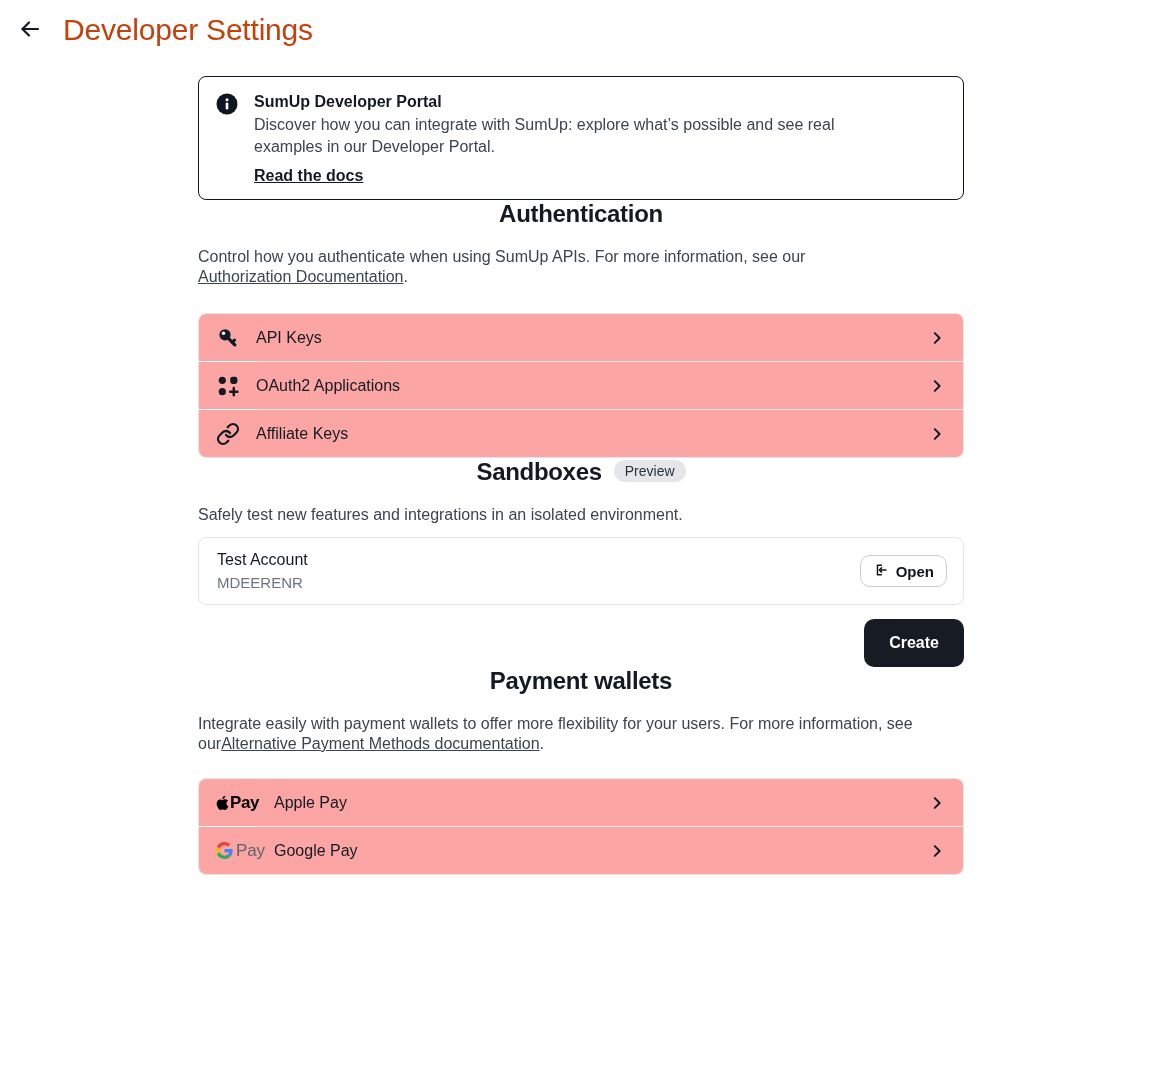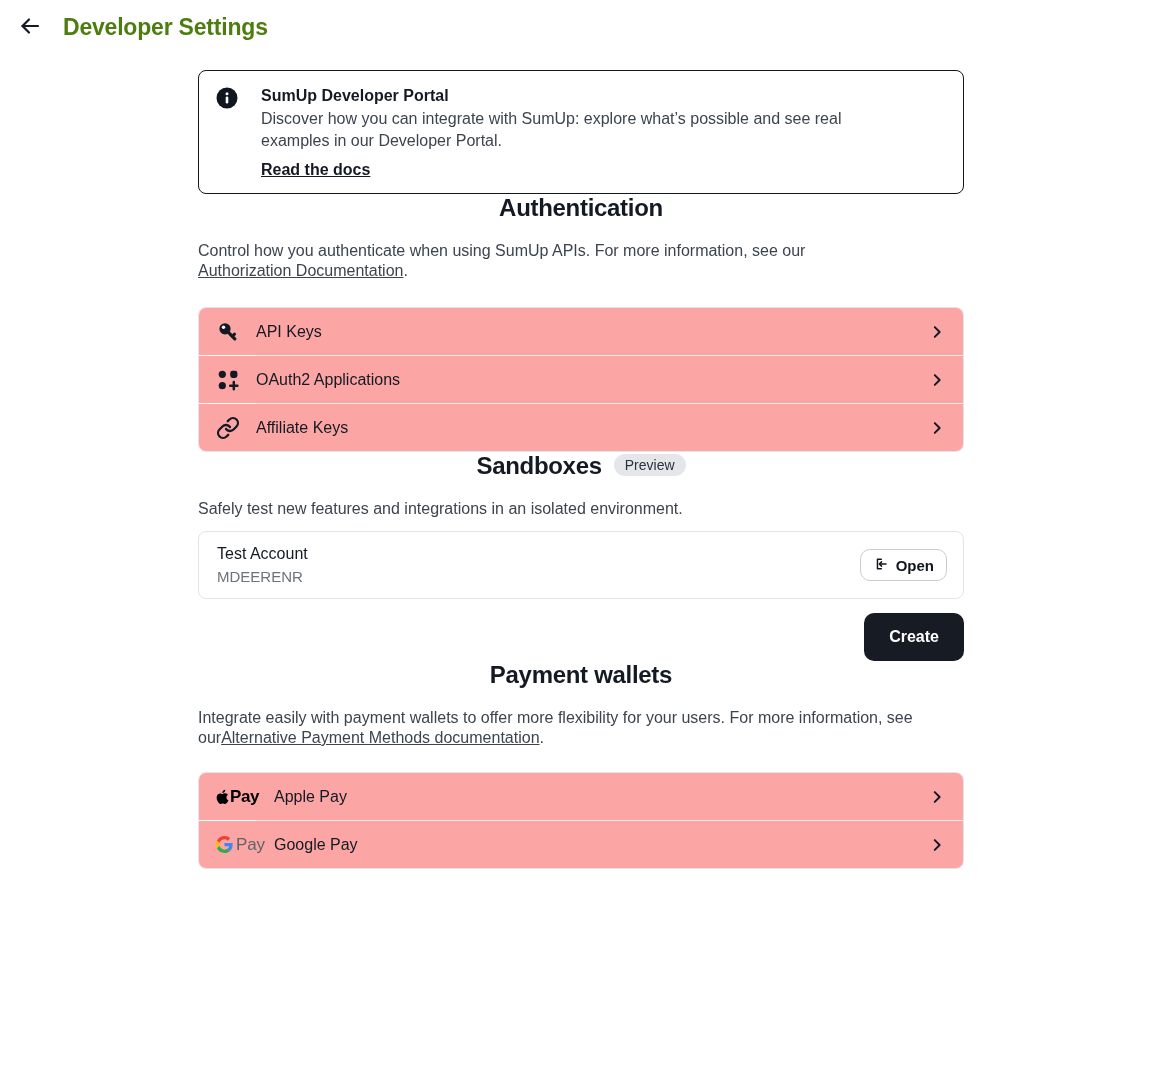--- a/index.html
+++ b/index.html
@@ -10,30 +10,30 @@
     font-family: "Liberation Sans", sans-serif;
     color: #10161f;
   }
   
   .header { display: flex; align-items: center; gap: 19px; padding: 13px 16px; }
   .back-btn {
     width: 28px; height: 28px; border: none; background: none; padding: 0;
     display: flex; align-items: center; justify-content: center; cursor: pointer;
   }
   .back-btn svg { width: 24px; height: 24px; }
-  .page-title { font-size: 23px; font-weight: bold; margin: 0; letter-spacing: -0.2px; color: #4d7c0f; }
+  .page-title { font-size: 30px; font-weight: normal; margin: 0; letter-spacing: -0.2px; color: #c2410c; }
 
   
   .container { width: 766px; margin: 0 auto; padding-bottom: 80px; }
 
   
   .banner {
     border: 1px solid #10161f; border-radius: 8px;
     margin-top: 16px; padding: 14px 16px;
-    display: flex; gap: 22px;
+    display: flex; gap: 15px;
   }
   .banner-icon { width: 24px; height: 24px; flex: none; margin-top: 1px; }
   .banner-title { font-size: 16px; font-weight: bold; margin: 2px 0 3px; color: #141a23; }
   .banner-body { font-size: 16px; line-height: 22px; color: #3c444e; margin: 0 0 8px; max-width: 602px; }
   .banner-link {
     display: inline-block; font-size: 16px; font-weight: bold; color: #141a23;
     text-decoration: underline; cursor: pointer; margin-top: 1px;
   }
 
   

